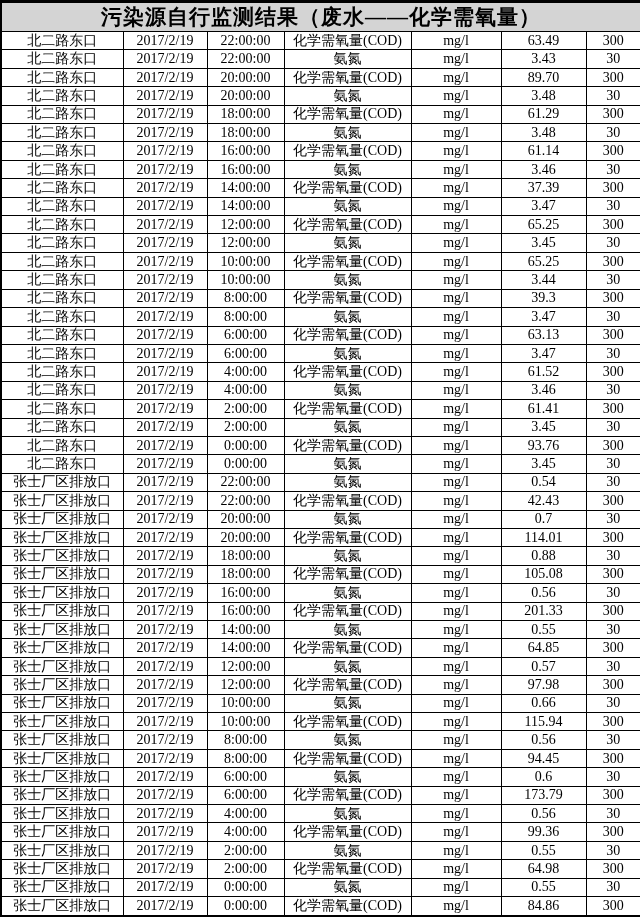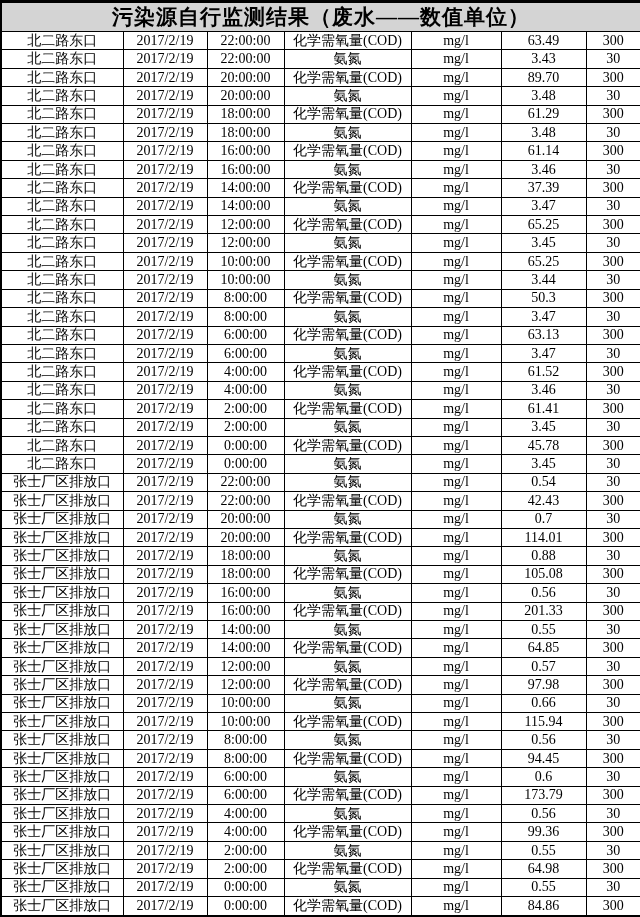--- a/index.html
+++ b/index.html
@@ -52,21 +52,21 @@
     <col style="width:122px">
     <col style="width:84px">
     <col style="width:77px">
     <col style="width:127px">
     <col style="width:90px">
     <col style="width:85px">
     <col style="width:55px">
   </colgroup>
   <thead>
     <tr class="title-row">
-      <td colspan="7">污染源自行监测结果（废水——数值单位）</td>
+      <td colspan="7">污染源自行监测结果（废水——化学需氧量）</td>
     </tr>
   </thead>
   <tbody class="data">
   <tr>
     <td>北二路东口</td>
     <td>2017/2/19</td>
     <td>22:00:00</td>
     <td>化学需氧量(COD)</td>
     <td>mg/l</td>
     <td>63.49</td>
@@ -202,21 +202,21 @@
     <td>3.44</td>
     <td>30</td>
   </tr>
 
   <tr>
     <td>北二路东口</td>
     <td>2017/2/19</td>
     <td>8:00:00</td>
     <td>化学需氧量(COD)</td>
     <td>mg/l</td>
-    <td>50.3</td>
+    <td>39.3</td>
     <td>300</td>
   </tr>
 
   <tr>
     <td>北二路东口</td>
     <td>2017/2/19</td>
     <td>8:00:00</td>
     <td>氨氮</td>
     <td>mg/l</td>
     <td>3.47</td>
@@ -282,21 +282,21 @@
     <td>3.45</td>
     <td>30</td>
   </tr>
 
   <tr>
     <td>北二路东口</td>
     <td>2017/2/19</td>
     <td>0:00:00</td>
     <td>化学需氧量(COD)</td>
     <td>mg/l</td>
-    <td>45.78</td>
+    <td>93.76</td>
     <td>300</td>
   </tr>
 
   <tr>
     <td>北二路东口</td>
     <td>2017/2/19</td>
     <td>0:00:00</td>
     <td>氨氮</td>
     <td>mg/l</td>
     <td>3.45</td>

